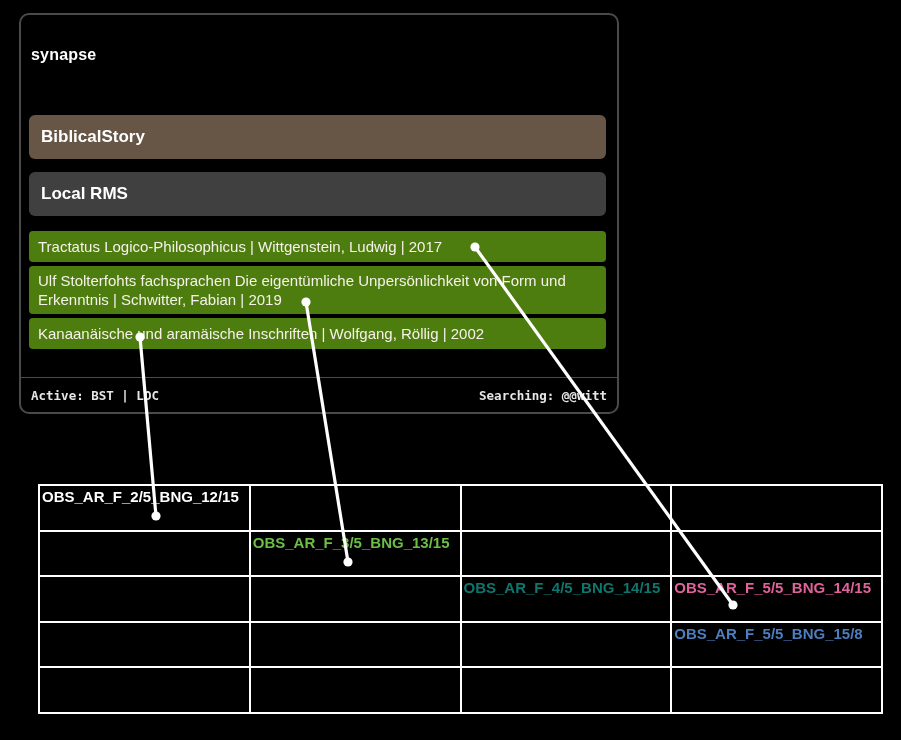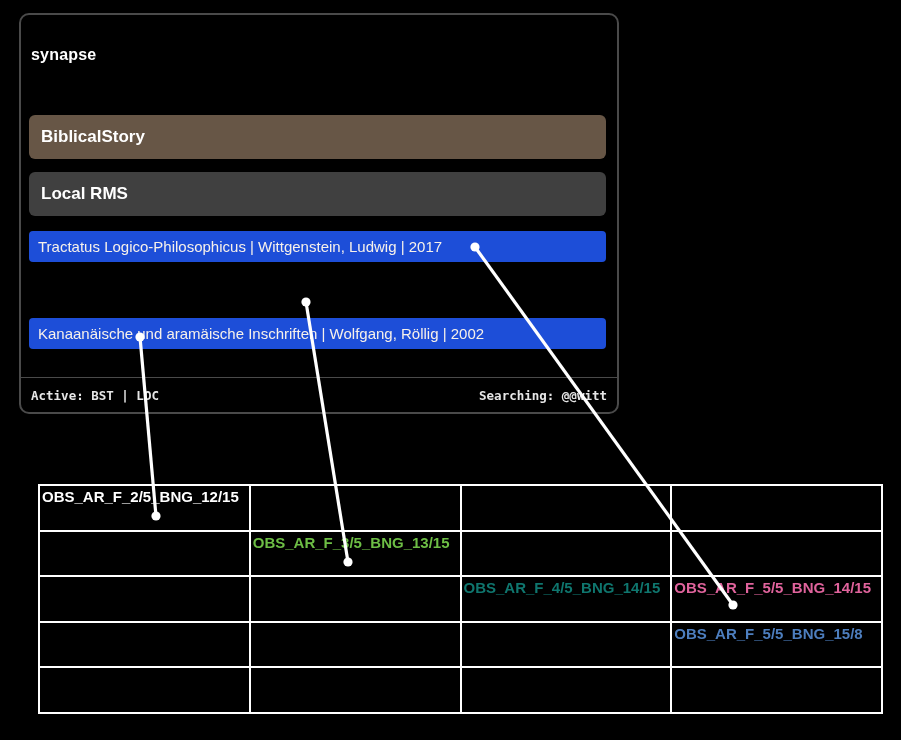--- a/index.html
+++ b/index.html
@@ -45,21 +45,21 @@
   }
   .bar-biblical { top: 85px;  height: 44px; background: #675646; margin-top: 15px; }
   .bar-local    { top: 157px; height: 44px; background: #404040; }
 
   .result {
     position: absolute;
     left: 8px;
     width: 577px;
     box-sizing: border-box;
     border-radius: 4px;
-    background: #1d4ed8;
+    background: #4d7c0f;
     color: #f7f1ea;
     font-size: 15px;
     padding: 0 9px;
     line-height: 19px;
     display: flex;
     align-items: center;
   }
   .result-1 { top: 216px; height: 31px; }
   .result-2 { top: 251px; height: 48px; }
   .result-3 { top: 303px; height: 31px; }
@@ -130,20 +130,23 @@
       <span>BiblicalStory</span>
     </div>
 
     <div class="bar bar-local">
       <span>Local RMS</span>
     </div>
 
     <div class="result result-1">
       <span>Tractatus Logico-Philosophicus | Wittgenstein, Ludwig | 2017</span>
     </div>
+    <div class="result result-2">
+      <span>Ulf Stolterfohts fachsprachen Die eigentümliche Unpersönlichkeit von Form und Erkenntnis | Schwitter, Fabian | 2019</span>
+    </div>
     <div class="result result-3">
       <span>Kanaanäische und aramäische Inschriften | Wolfgang, Röllig | 2002</span>
     </div>
 
     <div class="status-bar">
       <span>Active: BST | LOC</span>
       <span class="right">Searching: @@witt</span>
     </div>
   </div>
 

